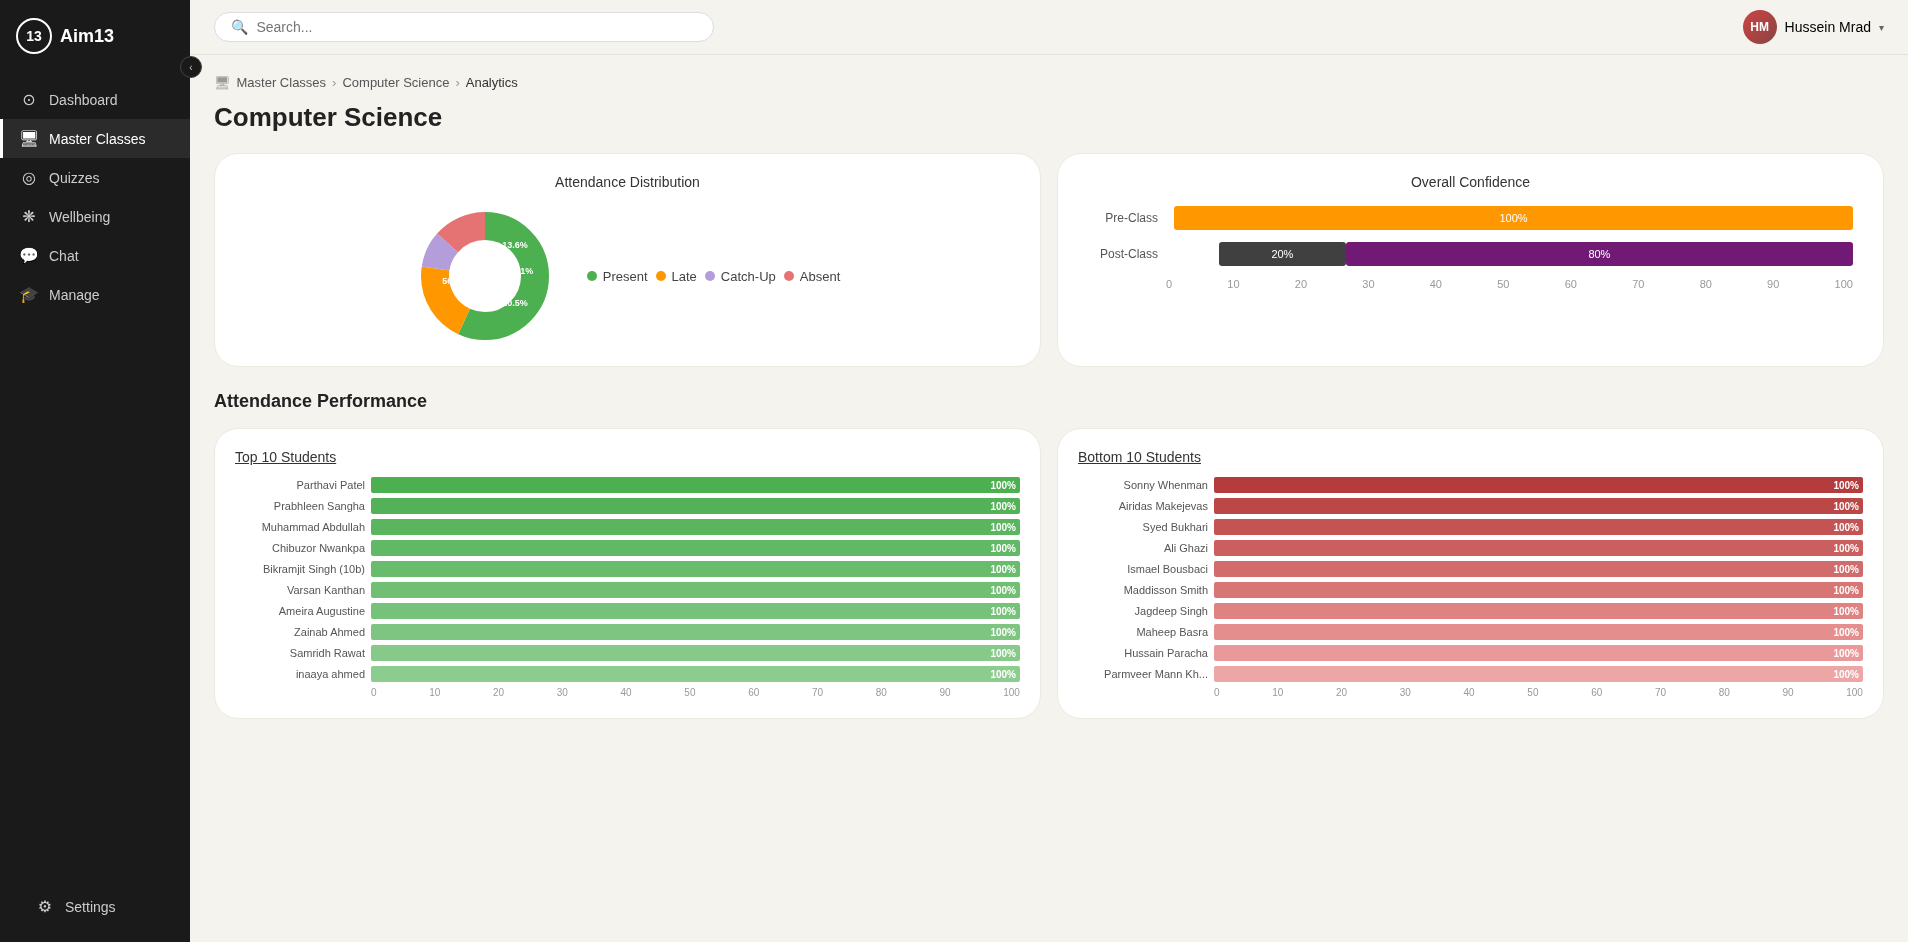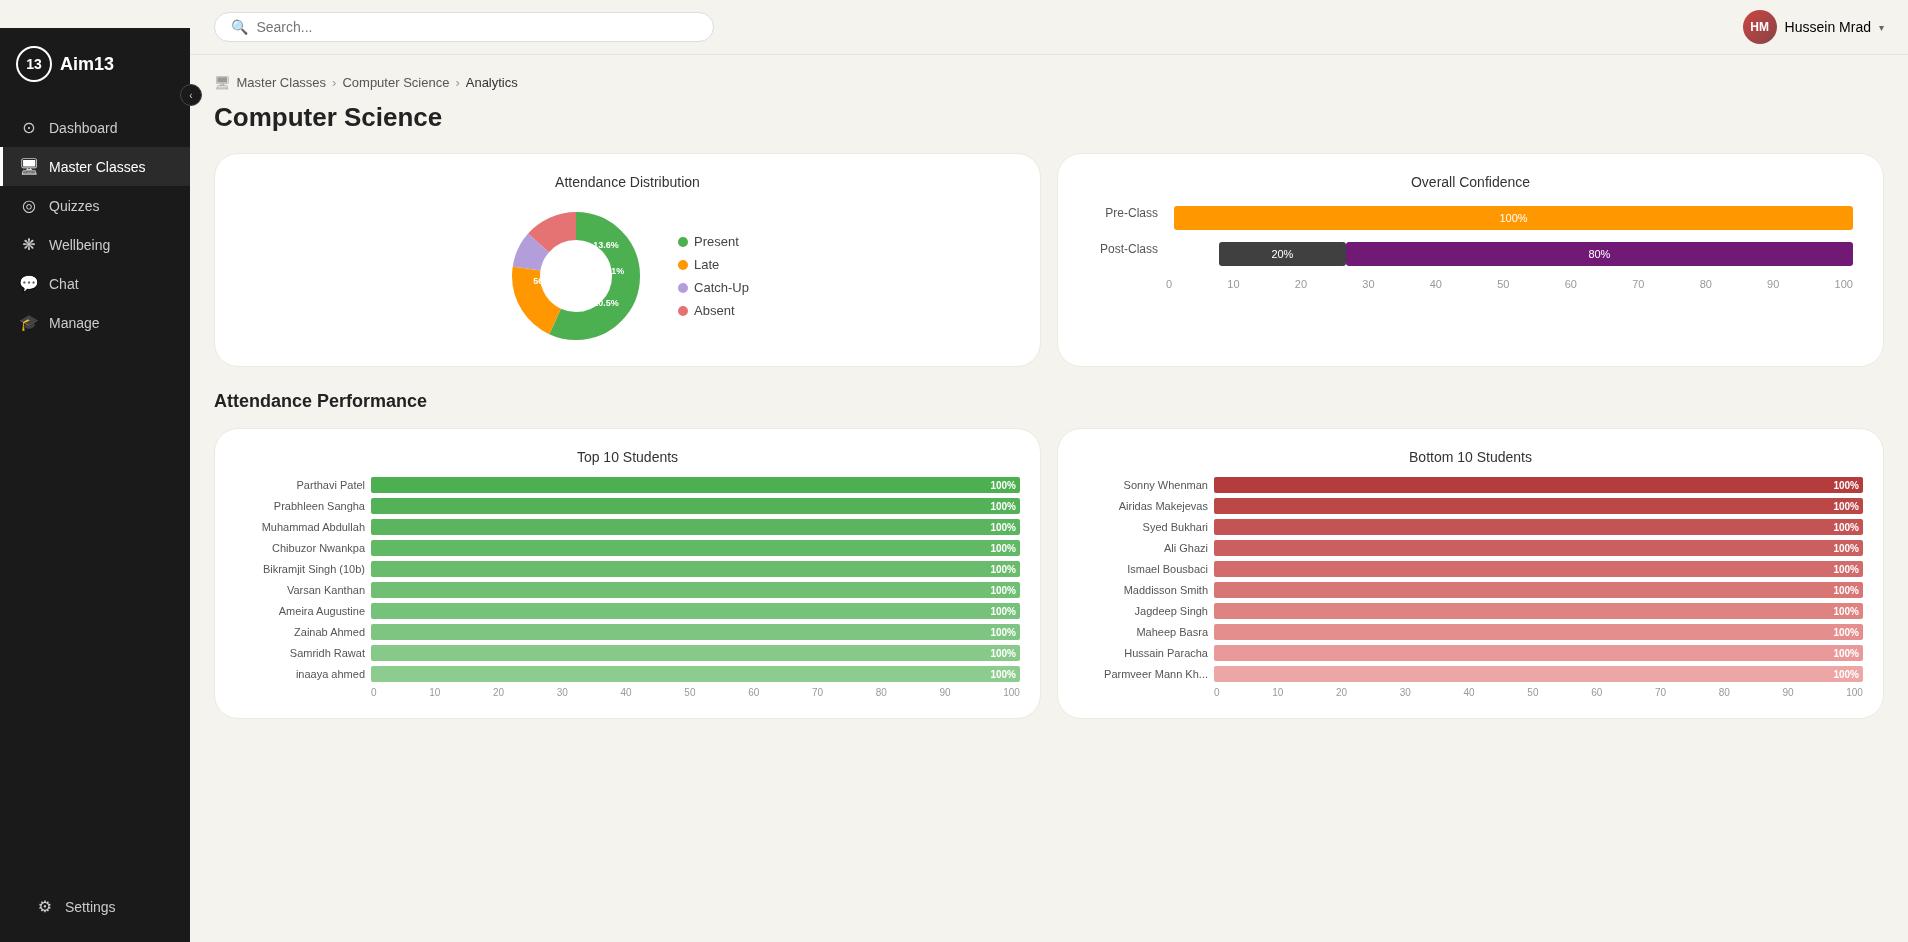--- a/index.html
+++ b/index.html
@@ -7,21 +7,20 @@
 
     
     #sidebar {
       width: 190px;
       min-width: 190px;
       background: #1a1a1a;
       color: #fff;
       display: flex;
       flex-direction: column;
       position: relative;
-      margin-top: 28px;
     }
     #sidebar-logo {
       display: flex;
       align-items: center;
       padding: 18px 16px;
       gap: 8px;
     }
     .logo-circle {
       width: 36px; height: 36px;
       border: 2px solid #fff;
@@ -106,39 +105,39 @@
       border-radius: 24px;
       padding: 20px;
       border: 1px solid #ede9e0;
     }
     .card-title { font-size: 14px; font-weight: 500; color: #333; text-align: center; margin-bottom: 16px; }
 
     
     .donut-container { display: flex; align-items: center; justify-content: center; gap: 32px; }
     .donut-chart { position: relative; width: 140px; height: 140px; }
     .donut-chart svg { width: 140px; height: 140px; }
-    .legend { display: flex; flex-direction: column; gap: 8px; }
+    .legend { display: flex; flex-direction: row; gap: 8px; }
     .legend-item { display: flex; align-items: center; gap: 6px; font-size: 13px; color: #444; }
     .legend-dot { width: 10px; height: 10px; border-radius: 50%; }
 
     
     .confidence-chart { padding: 0 10px; }
-    .conf-row { display: flex; margin-bottom: 12px; gap: 16px; }
+    .conf-row { display: flex; align-items: center; margin-bottom: 12px; gap: 16px; }
     .conf-label { width: 70px; font-size: 12px; color: #555; text-align: right; flex-shrink: 0; }
     .conf-bar-wrap { flex: 1; }
     .conf-bar { height: 24px; border-radius: 3px; display: flex; align-items: center; justify-content: center; font-size: 11px; color: #fff; font-weight: 500; position: relative; }
     .conf-axis { display: flex; justify-content: space-between; padding-left: 78px; font-size: 11px; color: #999; margin-top: 4px; }
 
     
     .section-title { font-size: 18px; font-weight: 600; color: #222; margin-bottom: 16px; }
     .perf-cards-row { display: grid; grid-template-columns: 1fr 1fr; gap: 16px; }
 
     
     .bar-chart-container { font-size: 11px; }
-    .bar-chart-title { font-size: 14px; font-weight: 500; text-align: center; margin-bottom: 12px; color: #333; }
+    .bar-chart-title { font-size: 14px; font-weight: 500; text-align: left; margin-bottom: 12px; color: #333; text-decoration: underline; }
     .bar-row { display: flex; align-items: center; margin-bottom: 5px; gap: 6px; }
     .bar-name { width: 130px; text-align: right; font-size: 11px; color: #555; flex-shrink: 0; }
     .bar-track { flex: 1; height: 16px; background: transparent; position: relative; }
     .bar-fill { height: 100%; border-radius: 2px; display: flex; align-items: center; justify-content: flex-end; padding-right: 4px; font-size: 10px; color: #fff; font-weight: 600; }
     .bar-axis { display: flex; justify-content: space-between; padding-left: 136px; font-size: 10px; color: #999; margin-top: 4px; }
   </style>
 </head>
 <body>
 
 <div id="sidebar">

